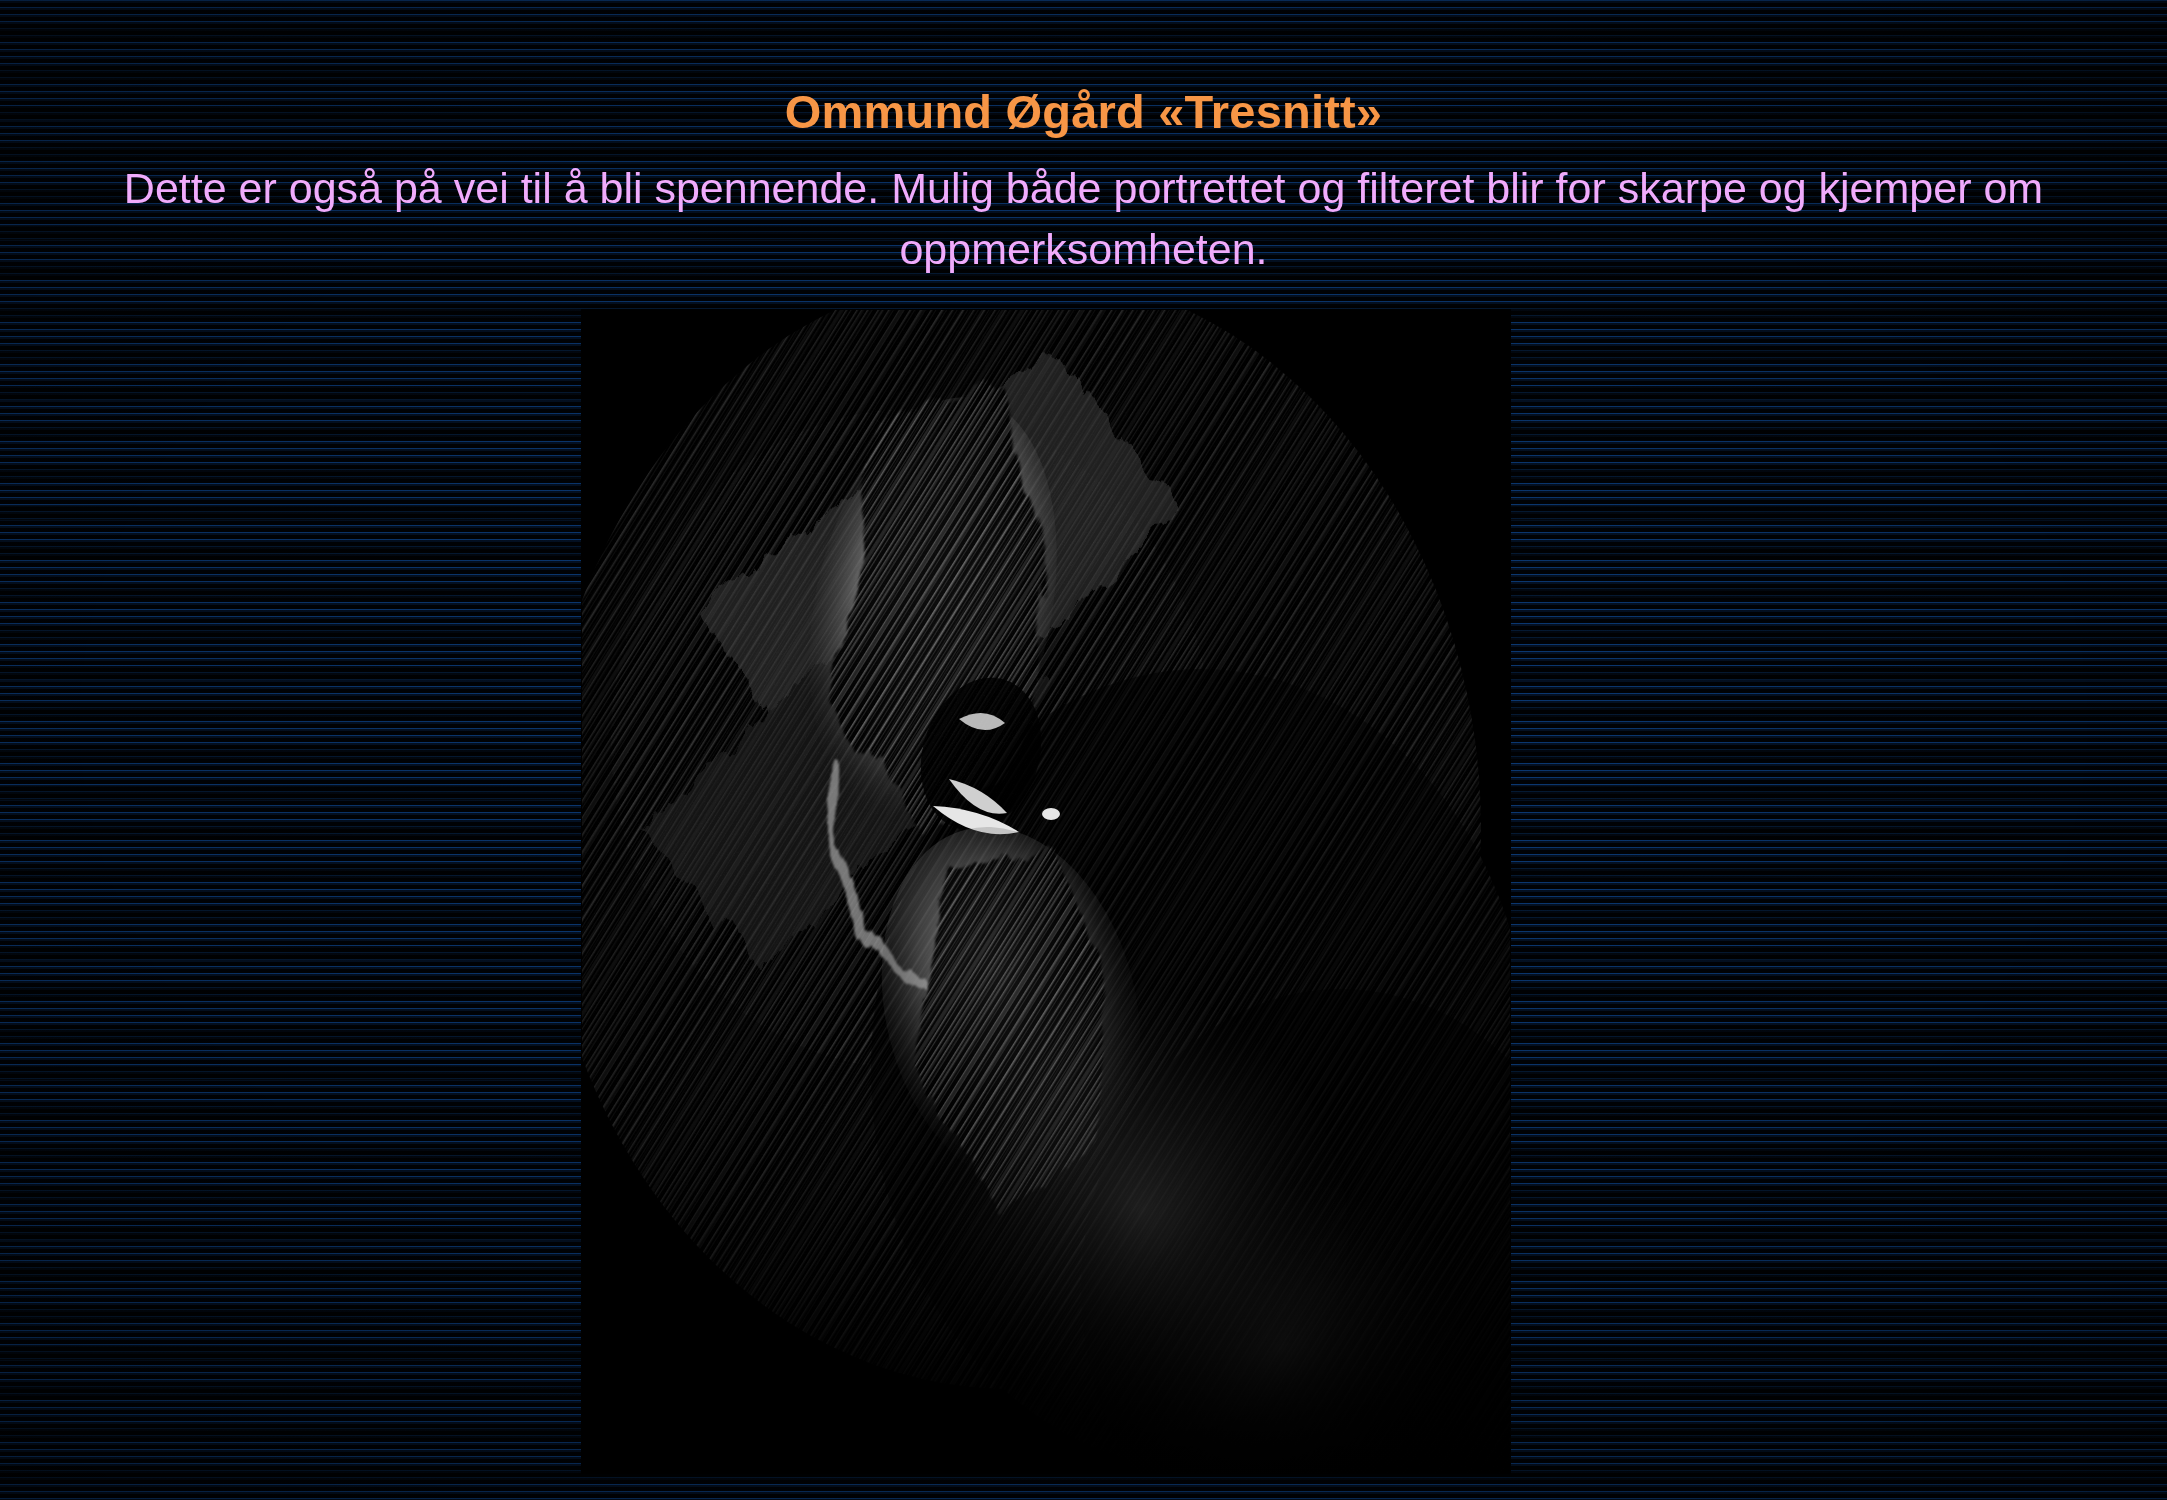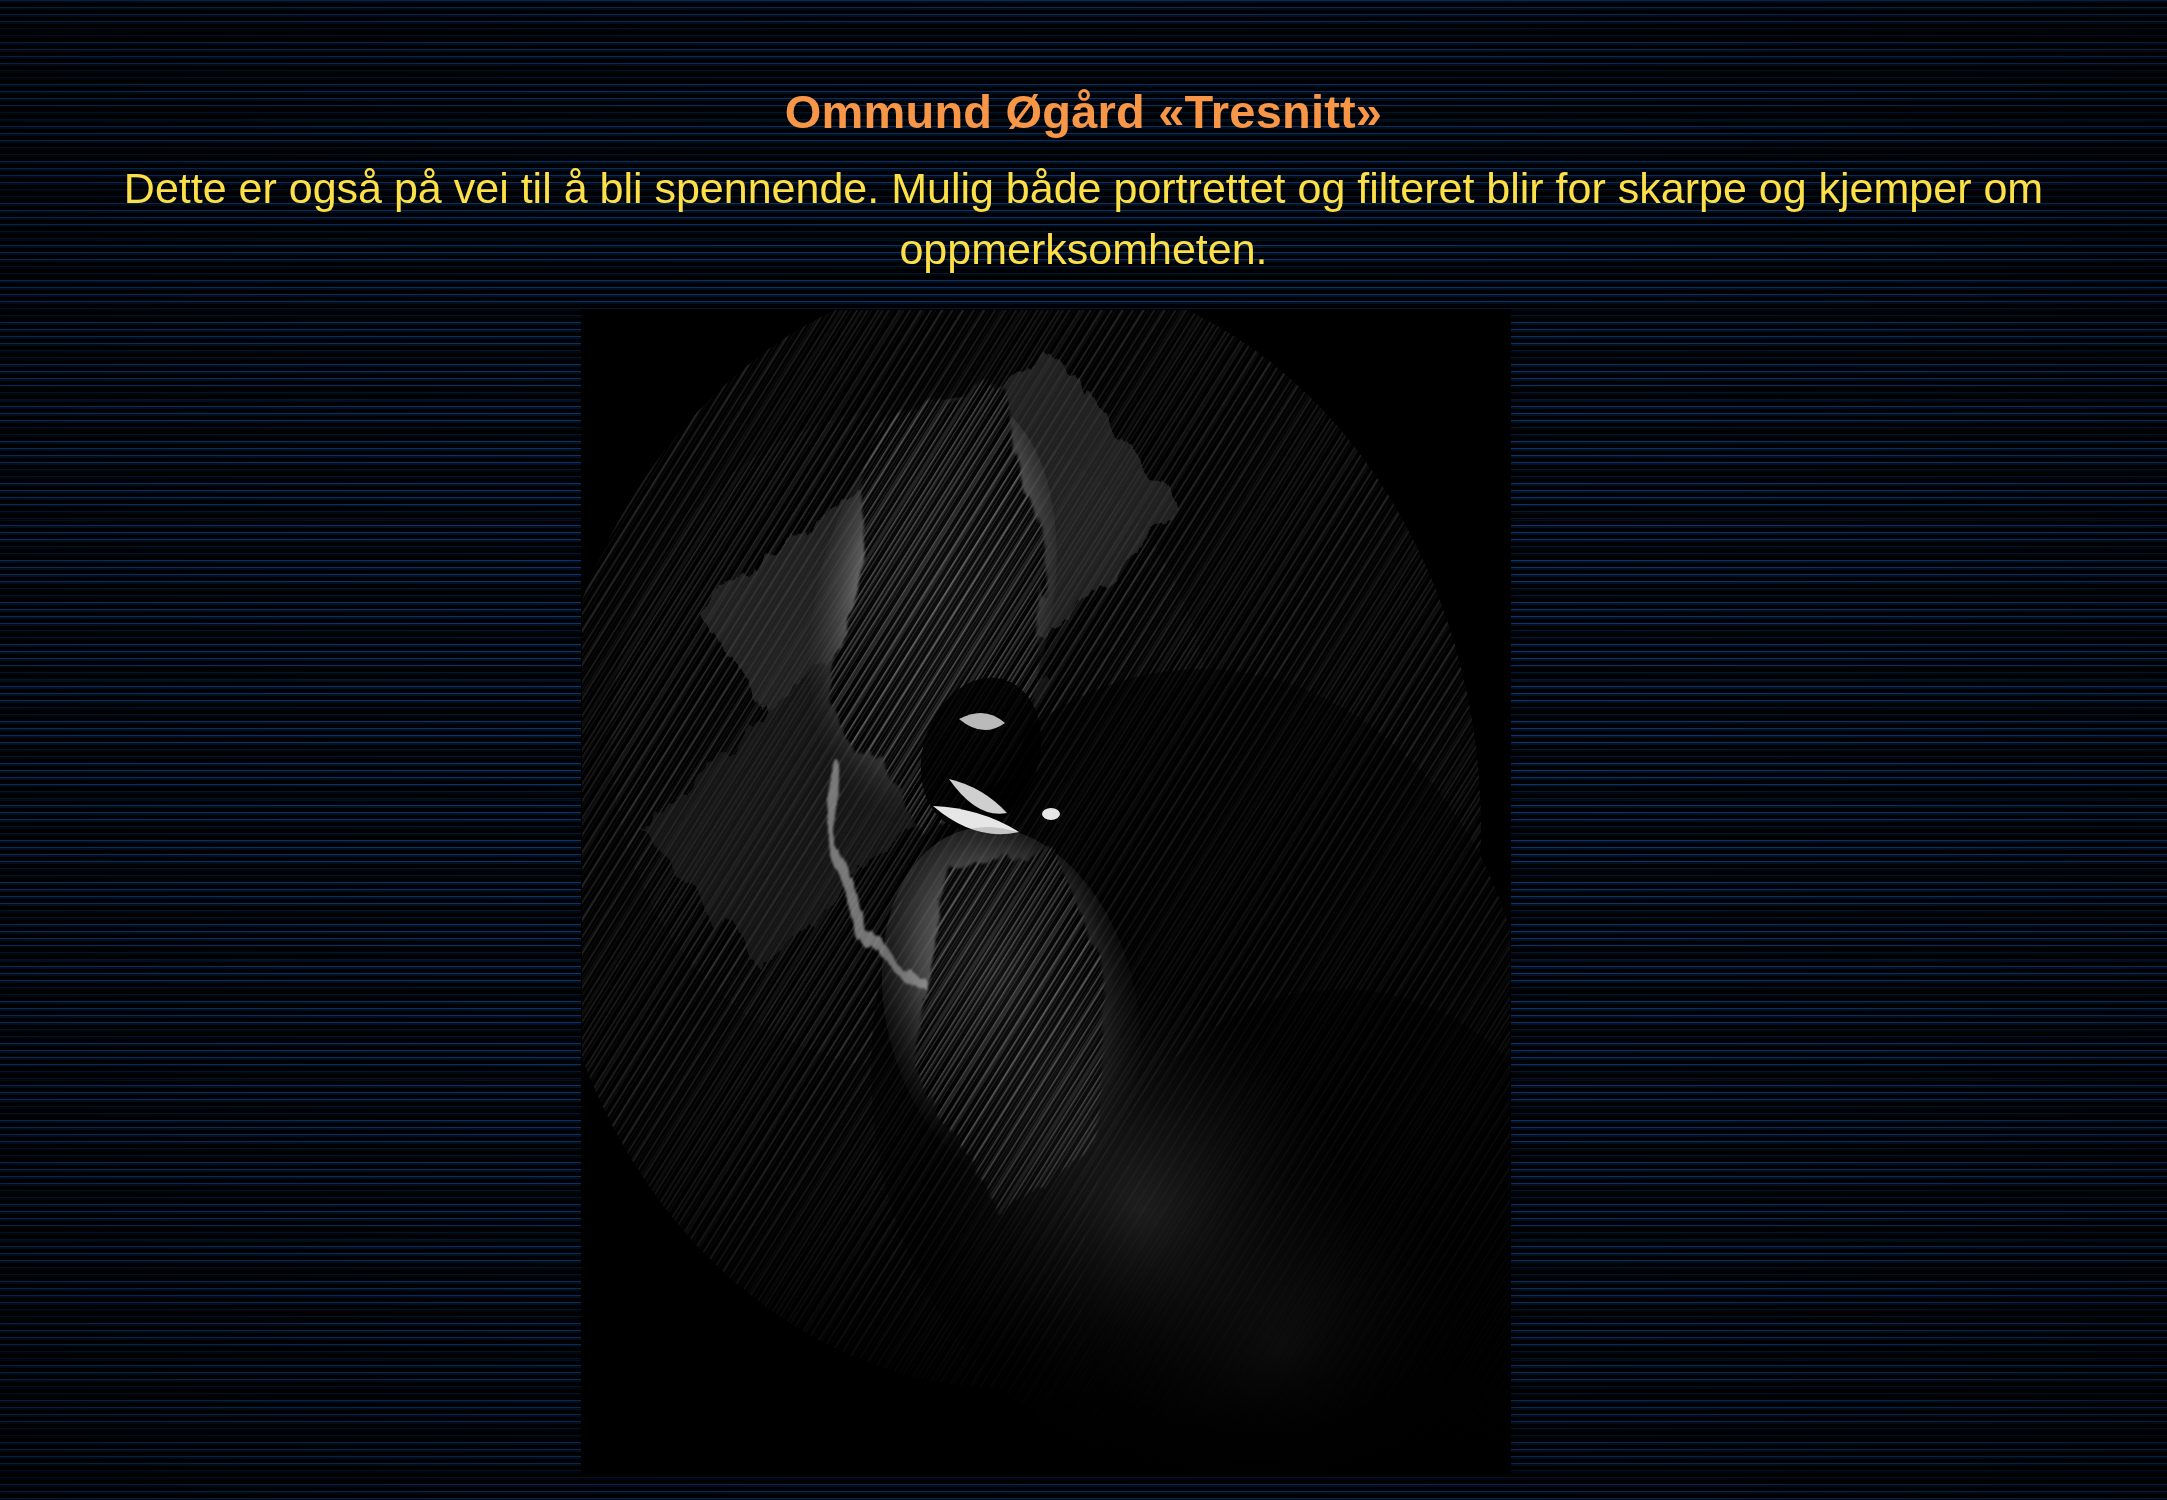--- a/index.html
+++ b/index.html
@@ -78,21 +78,21 @@
     line-height: 1.0;
     white-space: nowrap;
   }
 
   #subtitle {
     position: absolute;
     left: 108px;
     top: 158px;
     width: 1951px;
     text-align: center;
-    color: #fde047;
+    color: #f0abfc;
     font-size: 43px;
     font-weight: normal;
     line-height: 1.42;
   }
 
   
   #artwork-frame {
     position: absolute;
     left: 581px;
     top: 309px;

